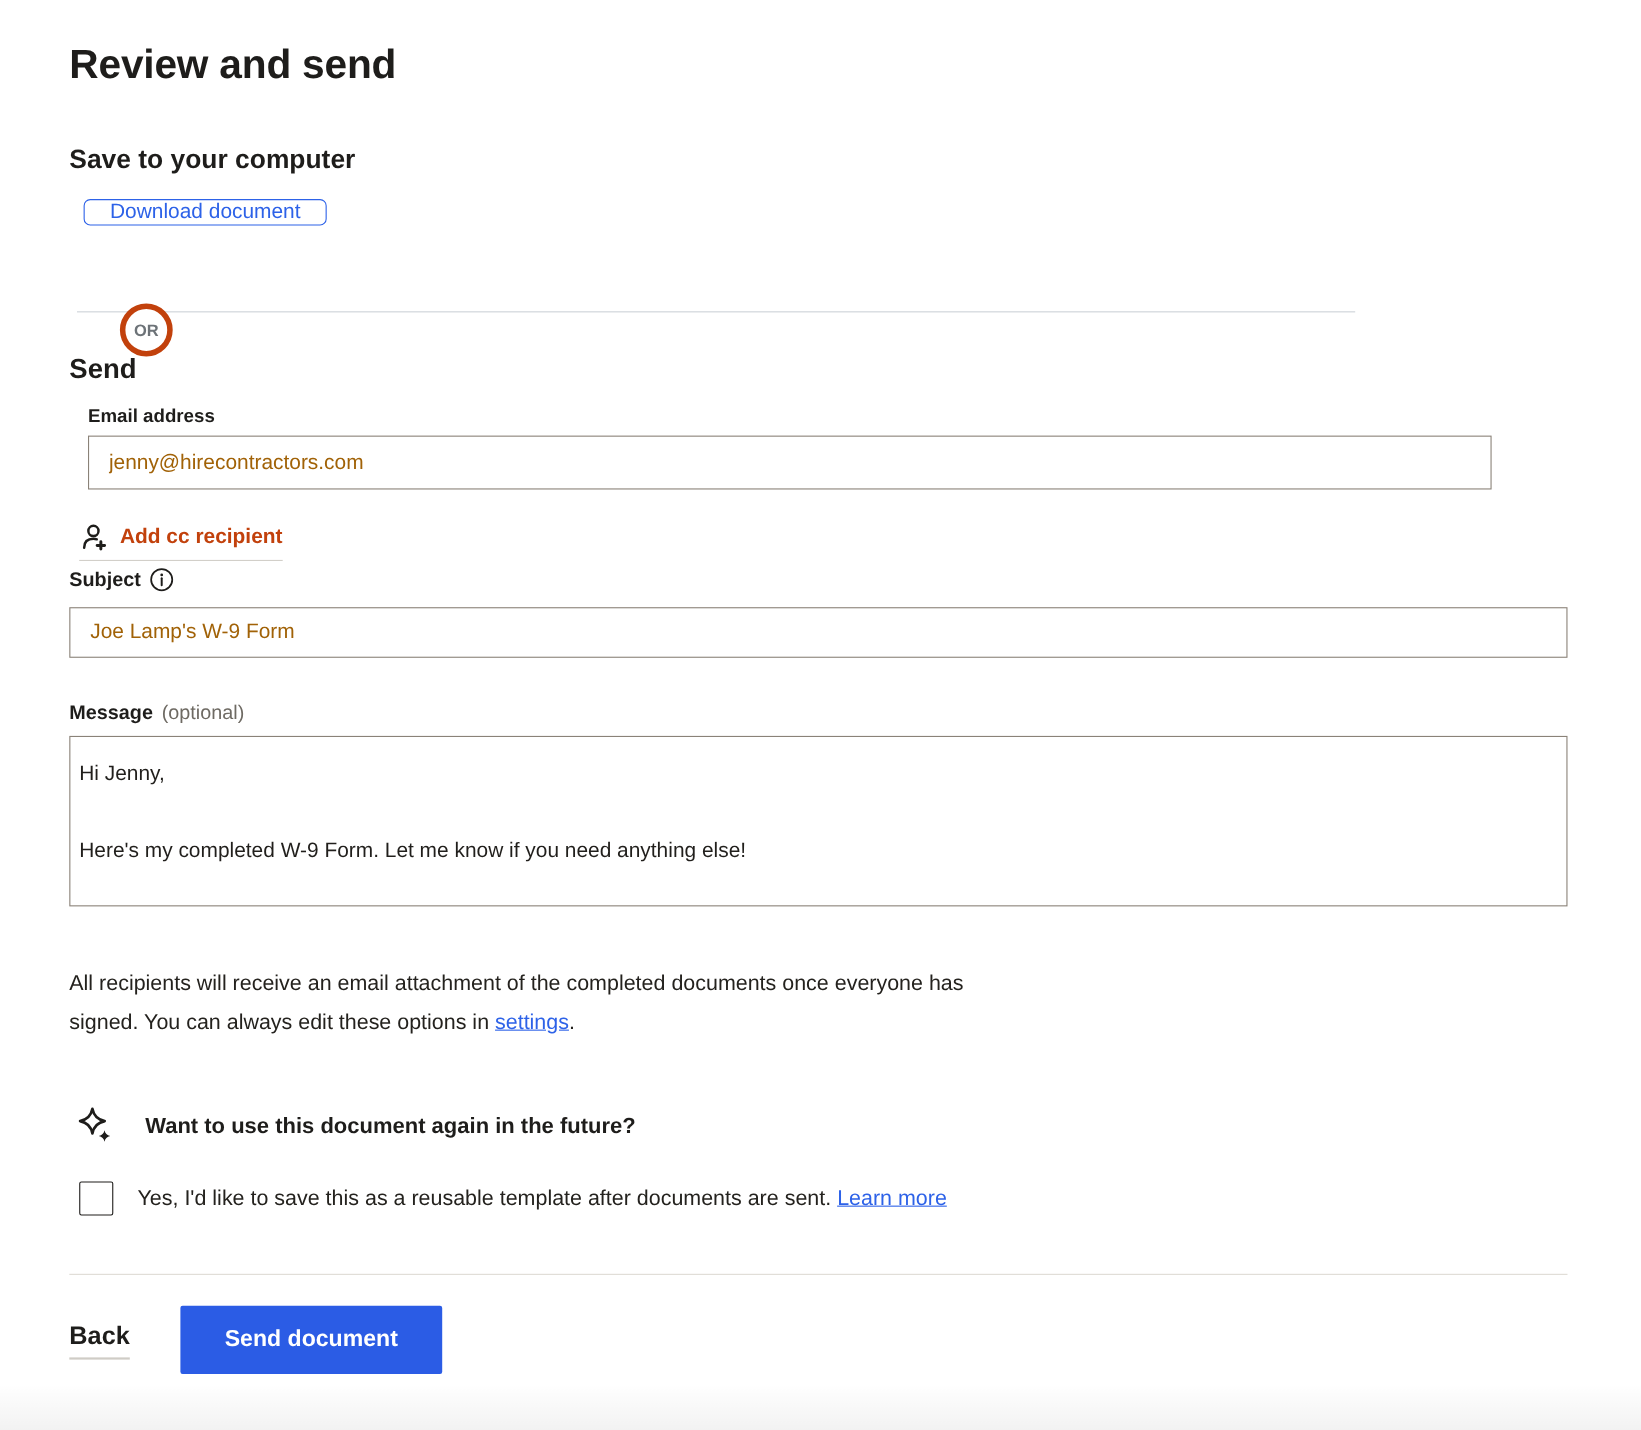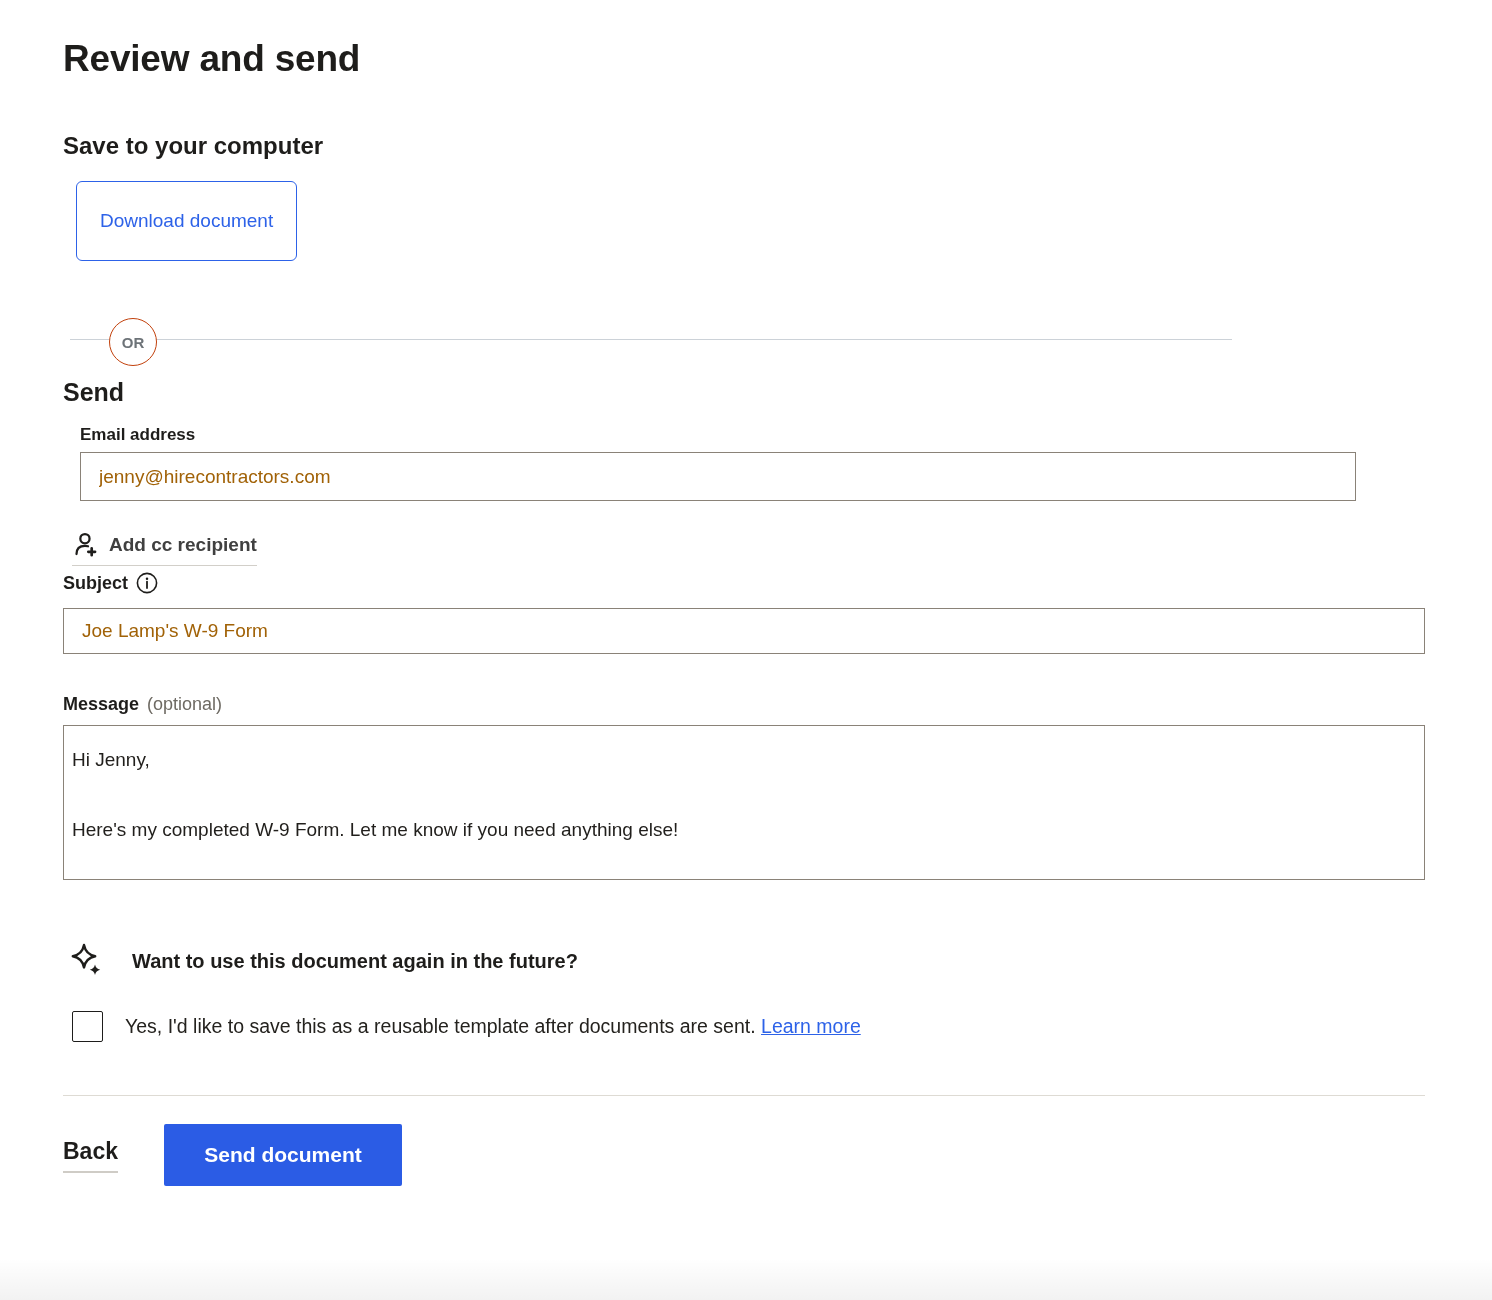--- a/index.html
+++ b/index.html
@@ -29,42 +29,42 @@
   .download-btn {
     margin-top: 21px;
     margin-left: 13px;
     display: inline-block;
     background: #ffffff;
     border: 1px solid #2d62e8;
     border-radius: 6px;
     color: #2d62e8;
     font-size: 19px;
     font-weight: 400;
-    padding: 28px 23px;
+    padding: 0 23px;
     cursor: pointer;
     font-family: "Liberation Sans", sans-serif;
   }
   
   .or-divider {
     position: relative;
     margin-top: 55px;
     height: 48px;
     width: 1162px;
     margin-left: 7px;
   }
   .or-divider .line {
     position: absolute;
     top: 23px; left: 0; right: 0;
     border-top: 1px solid #ccd2d8;
   }
   .or-divider .or-circle {
     position: absolute;
-    left: 39px; top: 2px;
+    left: 39px; top: 16px;
     width: 48px; height: 48px;
-    border: 1px solid #c2410c;
+    border: 5px solid #c2410c;
     border-radius: 50%;
     background: #ffffff;
     color: #6d7378;
     font-size: 15px;
     font-weight: 700;
     display: flex;
     align-items: center;
     justify-content: center;
   }
   .send-heading {
@@ -97,21 +97,21 @@
     display: inline-flex;
     align-items: center;
     gap: 10px;
     padding-bottom: 7px;
     border-bottom: 1px solid #d2cfc9;
     cursor: pointer;
   }
   .addcc .addcc-label {
     font-size: 19px;
     font-weight: 700;
-    color: #404040;
+    color: #c2410c;
   }
   .subject-row {
     margin-top: 6px;
     display: flex;
     align-items: center;
     gap: 8px;
   }
   .subject-row .field-label { font-size: 18px; }
   .subject-input { margin-top: 14px; width: 1362px; height: 46px; }
   .message-label-row {
@@ -267,20 +267,21 @@
   <input type="text" class="text-input subject-input" value="Joe Lamp's W-9 Form" style="">
 
   <div class="message-label-row">
     <label class="field-label">Message</label>
     <span class="optional-hint">(optional)</span>
   </div>
   <textarea class="message-textarea" style="">Hi Jenny,
 
 Here's my completed W-9 Form. Let me know if you need anything else!</textarea>
 
+  <p class="info-note"><span>All recipients will receive an email attachment of the completed documents once everyone has signed. You can always edit these options in </span><a class="inline-link">settings</a><span>.</span></p>
 
   <div class="template-q-row">
     <span class="icon">
       <svg width="38" height="36" viewBox="0 0 38 36" fill="none">
         <path d="M14 2 C15.2 8.2, 19 12, 25.2 13.2 C19 14.4, 15.2 18.2, 14 24.4 C12.8 18.2, 9 14.4, 2.8 13.2 C9 12, 12.8 8.2, 14 2 Z" stroke="#1e1d1b" stroke-width="2.4" stroke-linejoin="round"></path>
         <path d="M25 21.5 C25.6 24.4, 27.3 26.1, 30.2 26.7 C27.3 27.3, 25.6 29, 25 31.9 C24.4 29, 22.7 27.3, 19.8 26.7 C22.7 26.1, 24.4 24.4, 25 21.5 Z" fill="#1e1d1b"></path>
       </svg>
     </span>
     <span class="question">Want to use this document again in the future?</span>
   </div>

